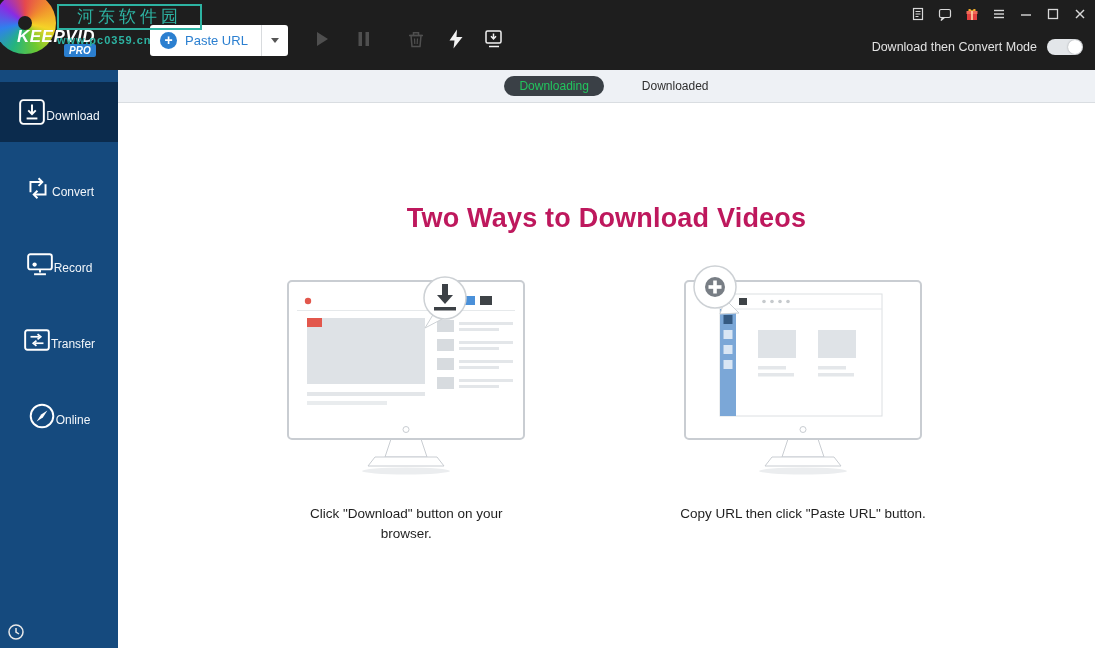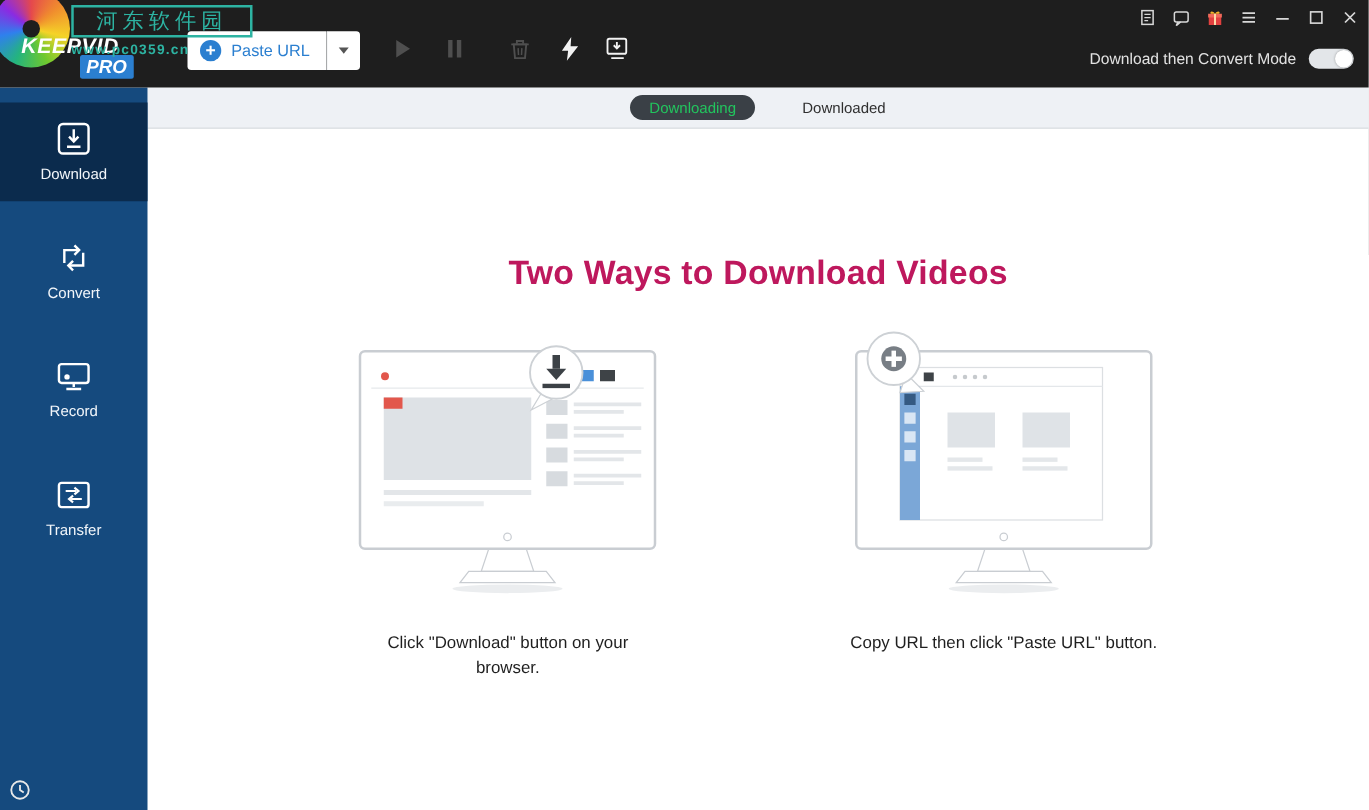--- a/index.html
+++ b/index.html
@@ -10,21 +10,21 @@
   
   .topbar { position:absolute; left:0; top:0; width:100%; height:70px; background:var(--topbar,#1e1e1e); z-index:3; }
 
   .logo-wheel { position:absolute; left:-6px; top:-8px; width:62px; height:62px; border-radius:50%;
     background:conic-gradient(#e5484d,#f08c2e,#f5d327,#6fc92e,#24b47e,#2f80ed,#8a2be2,#e5484d); }
   .logo-wheel::after { content:""; position:absolute; left:24px; top:24px; width:14px; height:14px;
     background:#1e1e1e; border-radius:50%; }
   .logo-text { position:absolute; left:17px; top:27px; color:#fff; font-weight:bold; font-style:italic;
     font-size:17px; letter-spacing:.5px; }
   .logo-pro  { position:absolute; left:64px; top:44px; background:var(--accent,#2b7fd0); color:#fff;
-    font-weight:bold; font-style:italic; font-size:15px; padding:1px 5px; border-radius:2px; }
+    font-weight:bold; font-style:italic; font-size:10px; padding:1px 5px; border-radius:2px; }
 
   .watermark { position:absolute; left:57px; top:4px; color:var(--watermark,#2db3a2); z-index:6; line-height:1.2; }
   .wm1 { display:inline-block; border:2px solid currentColor; padding:1px 18px; font-size:17px;
     font-weight:normal; letter-spacing:4px; }
   .wm2 { font-size:11px; font-weight:bold; letter-spacing:1px; margin-top:4px; }
 
   .paste-btn { position:absolute; left:150px; top:25px; height:31px; display:flex; cursor:pointer; z-index:4; }
   .paste-main { display:flex; align-items:center; gap:8px; padding:0 13px 0 10px; background:#fff;
     border-radius:3px 0 0 3px; }
   .plus-circle { width:17px; height:17px; border-radius:50%; background:var(--accent,#2b7fd0); color:#fff;
@@ -44,21 +44,21 @@
   .toggle-knob { position:absolute; right:1px; top:1px; width:14px; height:14px; border-radius:50%;
     background:#fff; box-shadow:0 0 2px rgba(0,0,0,.35); }
 
   .winctrl { position:absolute; top:6px; right:8px; display:flex; align-items:center; gap:12px; }
   .winctrl .wc { width:15px; height:15px; display:flex; align-items:center; justify-content:center;
     cursor:pointer; color:#d8d8d8; }
 
   
   .sidebar { position:absolute; left:0; top:70px; width:118px; height:578px;
     background:var(--sidebar,#154a7e); padding-top:12px; z-index:2; }
-  .side-item { height:79px; margin-bottom:16px; display:flex; flex-direction:column; align-items:center;
+  .side-item { height:60px; margin-bottom:16px; display:flex; flex-direction:row; align-items:center;
     justify-content:center; cursor:pointer; }
   .side-item.active { background:var(--sidebar-active,#0b2b4d); }
   .side-label { margin-top:7px; font-size:12px; color:#f2f6fa; }
   .side-clock { position:absolute; left:7px; bottom:7px; cursor:pointer; width:18px; height:18px; }
 
   
   .main { position:absolute; left:118px; top:70px; right:0; bottom:0; background:#fff; }
   .tabbar { height:33px; background:#eef1f5; border-bottom:1px solid #d9dde1; display:flex;
     align-items:center; justify-content:center; gap:38px; }
   .tab-pill { background:var(--tab-pill,#3a4046); color:#22c55e; font-size:12px; padding:3px 15px;
@@ -231,20 +231,27 @@
       <svg width="28" height="28" viewBox="0 0 26 26">
         <rect x="2" y="4" width="22" height="18" rx="2" fill="none" stroke="#fff" stroke-width="1.8"></rect>
         <path d="M7 10h8" stroke="#fff" stroke-width="1.6"></path>
         <path d="M13.5 7.5 16.5 10 13.5 12.5" fill="none" stroke="#fff" stroke-width="1.6"></path>
         <path d="M19 16h-8" stroke="#fff" stroke-width="1.6"></path>
         <path d="M12.5 13.5 9.5 16l3 2.5" fill="none" stroke="#fff" stroke-width="1.6"></path>
       </svg>
       <span class="side-label">Transfer</span>
     </div>
 
+    <div class="side-item">
+      <svg width="28" height="28" viewBox="0 0 26 26">
+        <circle cx="13" cy="13" r="10.5" fill="none" stroke="#fff" stroke-width="1.8"></circle>
+        <polygon points="18,8 12.2,11.5 8,18 13.8,14.5" fill="#fff"></polygon>
+      </svg>
+      <span class="side-label">Online</span>
+    </div>
 
     <div class="side-clock">
       <svg width="18" height="18" viewBox="0 0 18 18">
         <circle cx="9" cy="9" r="7" fill="none" stroke="#e8e8e8" stroke-width="1.5"></circle>
         <path d="M9 5v4l3 2" fill="none" stroke="#e8e8e8" stroke-width="1.5"></path>
       </svg>
     </div>
   </div>
 
   <div class="main">

